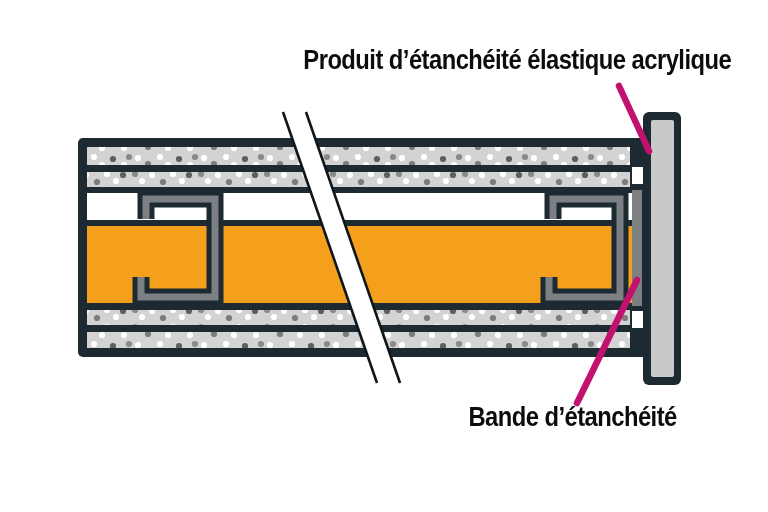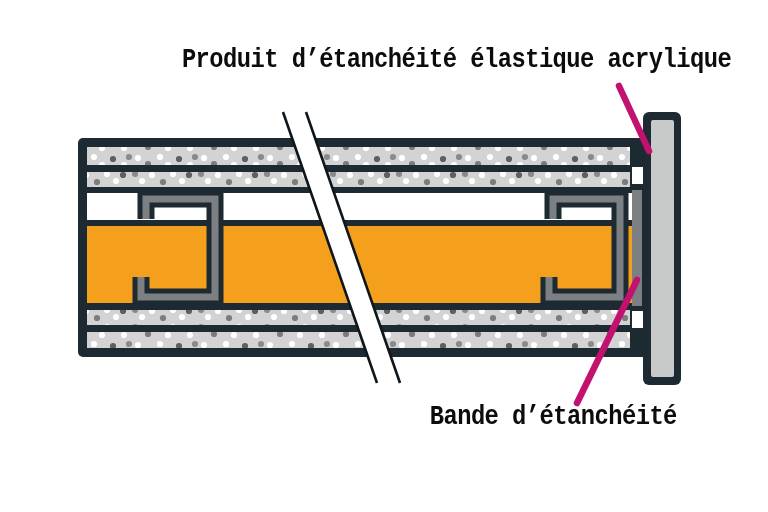--- a/index.html
+++ b/index.html
@@ -1,17 +1,17 @@
 <!DOCTYPE html>
 <html><head>
 <meta charset="utf-8">
 <style>
   html,body{margin:0;padding:0;background:#ffffff;}
   .stage{position:relative;width:768px;height:512px;background:#ffffff;overflow:hidden;
-         font-family:Liberation Mono, monospace;}
+         font-family:Liberation Sans, sans-serif;}
   .stage svg{position:absolute;left:0;top:0;}
   .label{position:absolute;font-weight:700;color:#0c0c0c;font-size:27px;
          letter-spacing:-0.6px;white-space:nowrap;transform:scaleX(0.88);
          transform-origin:right top;}
   .label-sealant{right:37px;top:45px;}
   .label-strip{right:91px;top:402px;}
 </style>
 </head>
 <body>
 

